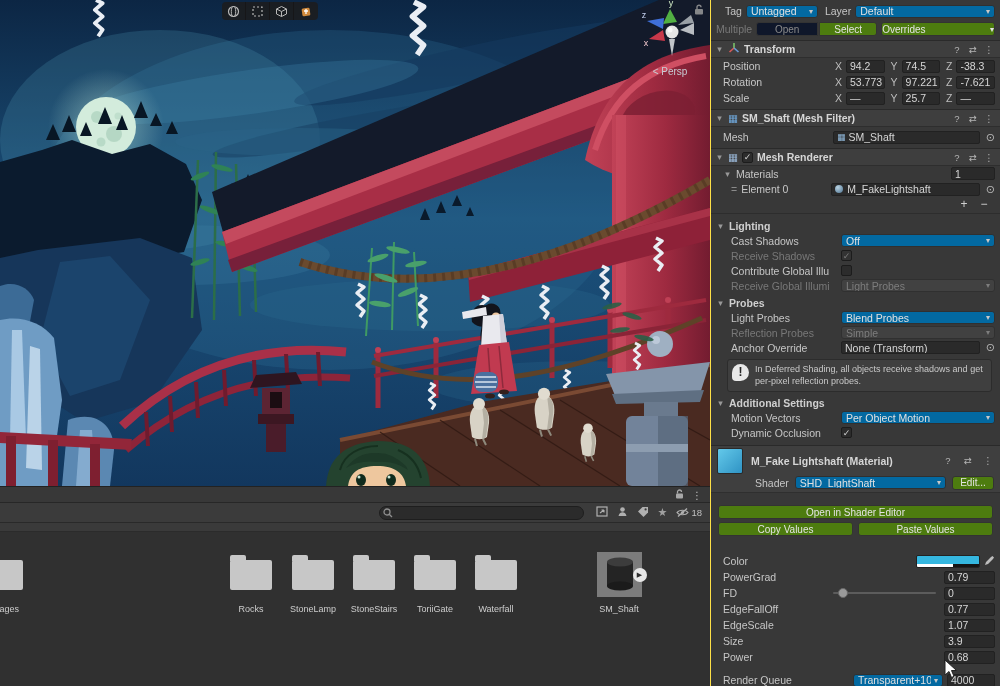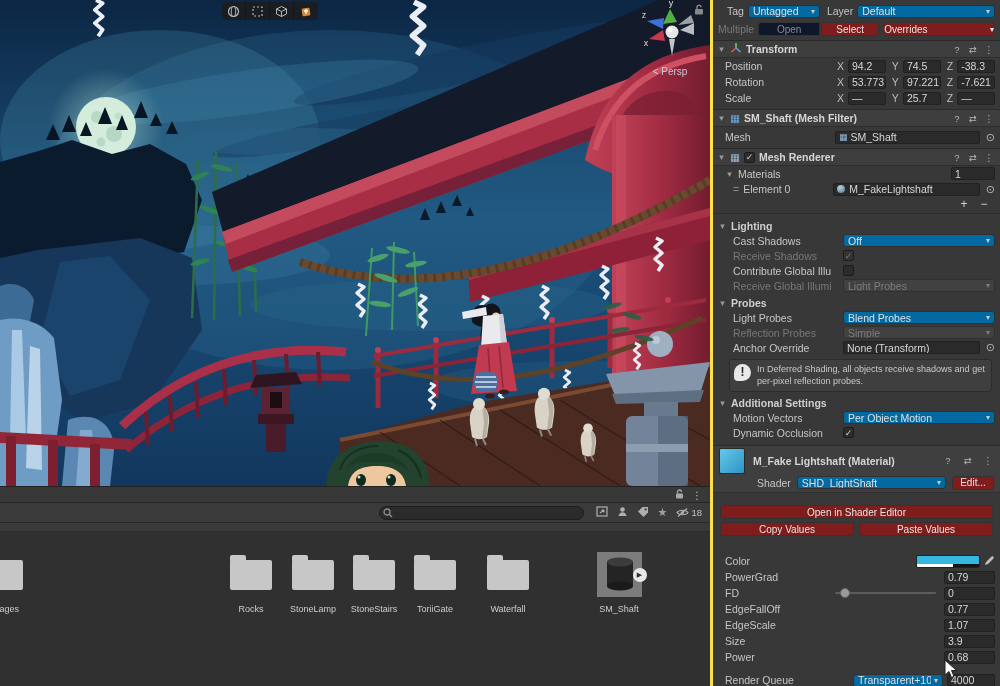--- a/index.html
+++ b/index.html
@@ -10,42 +10,42 @@
     font-size:10.5px; color:#c6c6c6;
   }
   
   .scene { position:absolute; left:0; top:0; width:710px; height:486px; background:#0d2947; overflow:hidden; }
   .scene svg.world { display:block; }
   .scene-toolbar { position:absolute; left:222px; top:2px; height:18px; display:flex; background:rgba(28,28,30,.88); border-radius:4px; overflow:hidden; }
   .tool { width:24px; height:18px; display:flex; align-items:center; justify-content:center; border-right:1px solid #161618; cursor:default; }
   .tool:last-child { border-right:none; }
   .scene-lock { position:absolute; right:6px; top:4px; opacity:.85; }
   
-  .inspector { position:absolute; left:710px; top:0; width:290px; height:686px; background:#383838; border-left:3px solid #fde047; overflow:hidden; }
+  .inspector { position:absolute; left:710px; top:0; width:290px; height:686px; background:#383838; border-left:1px solid #fde047; overflow:hidden; }
   .irow { display:flex; align-items:center; height:16px; padding:0 5px 0 12px; gap:4px; }
   .irow.indent { padding-left:20px; }
   .label { width:106px; flex-shrink:0; white-space:nowrap; overflow:hidden; }
   .dim { color:#787878; }
   .dd { flex:1; height:13px; background:#0369a1; border:1px solid #303030; border-radius:3px; display:flex; align-items:center; padding:0 4px; color:#e0e0e0; white-space:nowrap; overflow:hidden; }
   .dd .arr { margin-left:auto; font-size:8px; color:#c8c8c8; padding-left:3px; }
   .dd.ddim { background:#414141; color:#7d7d7d; }
   .dd.ddim .arr { color:#7d7d7d; }
   .field { height:13px; background:#2a2a2a; border:1px solid #212121; border-radius:2px; padding:0 3px; color:#d6d6d6; display:flex; align-items:center; white-space:nowrap; overflow:hidden; }
   .axf { width:43px; }
   .ax { color:#bdbdbd; margin-left:2px; }
   .chead { display:flex; align-items:center; gap:4px; height:18px; background:#3e3e3e; border-top:1px solid #2a2a2a; border-bottom:1px solid #2e2e2e; padding:0 5px 0 4px; margin-top:3px; }
   .chead b { color:#d6d6d6; font-size:10.5px; }
   .fold { color:#999; font-size:9px; width:9px; text-align:center; }
   .hsp { flex:1; }
   .hicon { width:12px; text-align:center; color:#b5b5b5; font-size:9.5px; }
   .srow { display:flex; align-items:center; gap:4px; height:15px; padding:0 5px; font-weight:bold; color:#cfcfcf; }
   .cb { width:11px; height:11px; background:#2c2c2c; border:1px solid #1c1c1c; border-radius:2px; display:flex; align-items:center; justify-content:center; font-size:9px; color:#d0d0d0; }
   .cb.dimmed { color:#7a7a7a; background:#333; }
   .picker { color:#b9b9b9; font-size:11px; margin-left:2px; }
-  .btn { height:14px; background:#7f1d1d; border:1px solid #333; border-radius:3px; color:#e4e4e4; font-size:10px; font-family:inherit; display:flex; align-items:center; justify-content:center; }
+  .btn { height:14px; background:#4d7c0f; border:1px solid #333; border-radius:3px; color:#e4e4e4; font-size:10px; font-family:inherit; display:flex; align-items:center; justify-content:center; }
   .btn.disabled { background:#0f172a; color:#8a8a8a; }
   .note { display:flex; gap:6px; margin:4px 8px 3px 16px; padding:4px 6px 4px 4px; background:#3f3f3f; border:1px solid #2c2c2c; border-radius:3px; font-size:9px; line-height:1.3; color:#c9c9c9; }
   .noteicon { flex-shrink:0; width:17px; height:17px; border-radius:50% 50% 50% 4px; background:#e9e9e9; color:#262626; font-weight:bold; font-size:12px; display:flex; align-items:center; justify-content:center; }
   .mathead { display:flex; align-items:center; gap:8px; height:30px; background:#3f3f3f; border-top:1px solid #2a2a2a; padding:0 6px; margin-top:5px; }
   .matswatch { width:26px; height:26px; border-radius:2px; background:linear-gradient(135deg,#63c9ea,#2f93c4); border:1px solid #2a2a2a; }
   .shaderrow { display:flex; align-items:center; gap:6px; height:18px; background:#3f3f3f; padding:0 6px 2px 44px; border-bottom:1px solid #2f2f2f; }
   .slider { flex:1; display:flex; align-items:center; margin-right:4px; height:13px; }
   .track { flex:1; height:2px; background:#5c5c5c; border-radius:1px; position:relative; }
   .knob { position:absolute; left:5%; top:-4px; width:10px; height:10px; border-radius:50%; background:#9a9a9a; border:1px solid #686868; }
   .valf { width:51px; }
@@ -659,21 +659,21 @@
         <div class="tname">StoneLamp</div>
       </div>
     <div class="tile" style="left:346px">
         <div class="foldericon"></div>
         <div class="tname">StoneStairs</div>
       </div>
     <div class="tile" style="left:407px">
         <div class="foldericon"></div>
         <div class="tname">ToriiGate</div>
       </div>
-    <div class="tile" style="left:480px">
+    <div class="tile" style="left:468px">
         <div class="foldericon"></div>
         <div class="tname">Waterfall</div>
       </div>
     <div class="tile" style="left:591px">
       <div class="thumb" style="background:#7c7c7c">
         <svg width="45" height="45">
             <rect x="10" y="10" width="26" height="24" fill="#242424"></rect>
             <ellipse cx="23" cy="10" rx="13" ry="4.5" fill="#3c3c3c"></ellipse>
             <ellipse cx="23" cy="34" rx="13" ry="4.5" fill="#1b1b1b"></ellipse>
           </svg>

